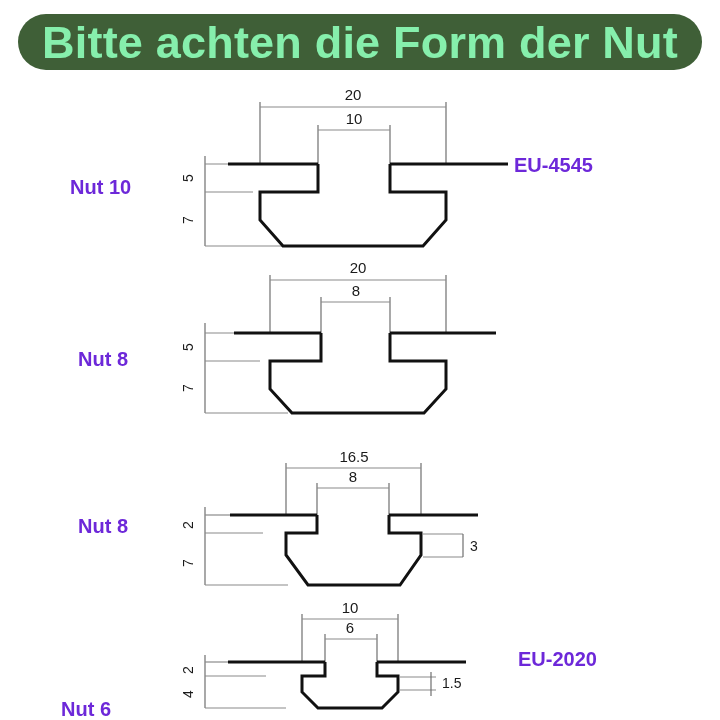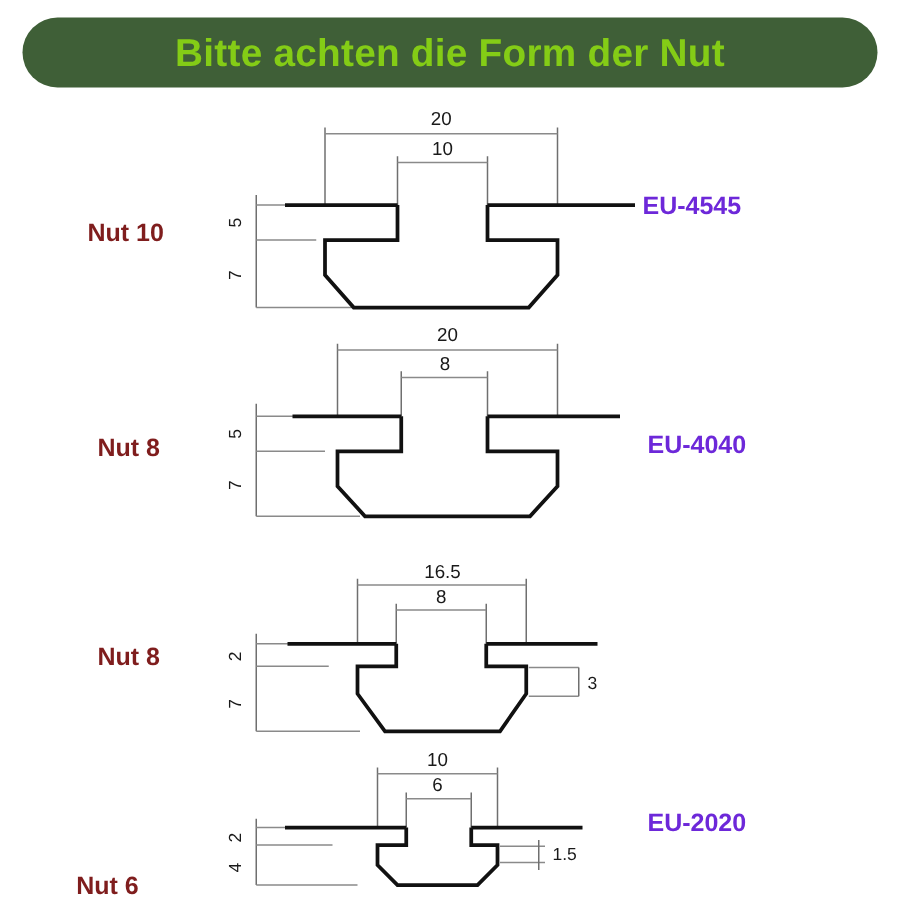--- a/index.html
+++ b/index.html
@@ -24,37 +24,37 @@
     width: 684px;
     height: 56px;
     background: #3f5f37;
     border-radius: 28px;
     display: flex;
     align-items: center;
     justify-content: center;
     box-sizing: border-box;
   }
   #banner-title {
-    color: #84cc16;
-    font-size: 31px;
+    color: #86efac;
+    font-size: 45px;
     font-weight: bold;
     letter-spacing: 0.2px;
     white-space: nowrap;
     line-height: 1;
   }
 
   
   .row {
     position: absolute;
     left: 0;
     width: 720px;
   }
   .row-nut-label {
     position: absolute;
-    color: #7f1d1d;
+    color: #6d28d9;
     font-size: 20px;
     font-weight: bold;
     white-space: nowrap;
     text-align: left;
   }
   .row-part-labels {
     position: absolute;
     color: #6d28d9;
     font-size: 20px;
     font-weight: bold;
@@ -163,23 +163,20 @@
       L 212 112
       L 212 84
     "></path>
   </svg>
 </div>
 
 <div class="row" id="row-1" style="top:255px;height:168px;">
 
   <div class="row-nut-label" style="left:78px; top:93px;">Nut 8</div>
 
-  <div class="row-part-labels" style="left:518px; top:88px;">
-    <div>EU-4040</div>
-  </div>
 
   <svg class="row-svg" width="330" height="168" viewBox="0 0 330 168">
 
     <line class="dim-ext" x1="92" y1="20" x2="92" y2="78"></line>
     <line class="dim-ext" x1="268" y1="20" x2="268" y2="78"></line>
     <line class="dim-line" x1="92" y1="25" x2="268" y2="25"></line>
     <text class="dim-text" x="180" y="18">20</text>
 
     <line class="dim-ext" x1="143" y1="42" x2="143" y2="78"></line>
     <line class="dim-ext" x1="212" y1="42" x2="212" y2="78"></line>

